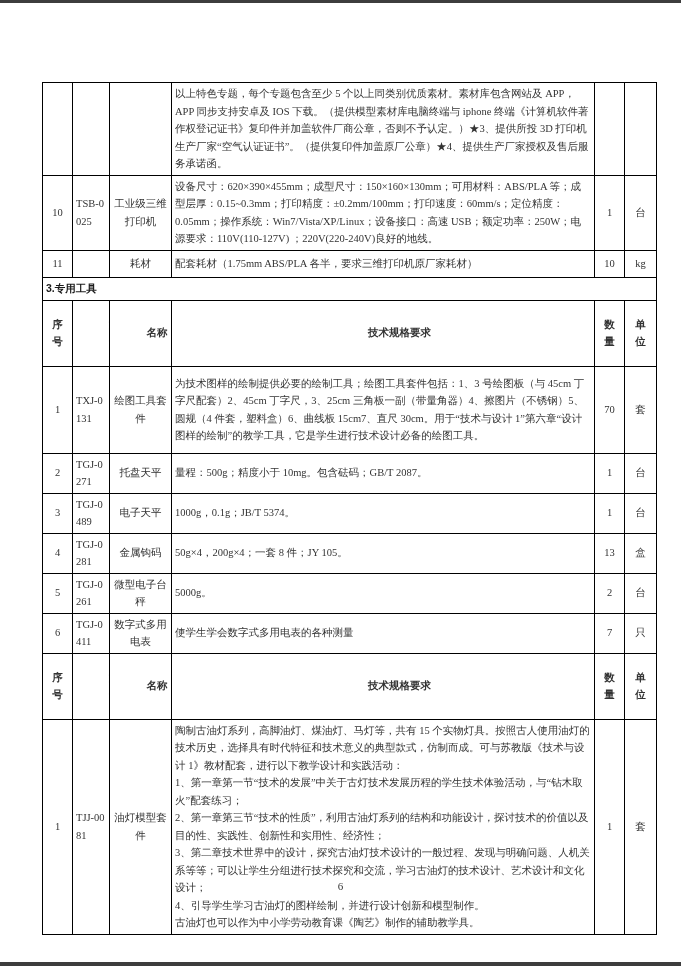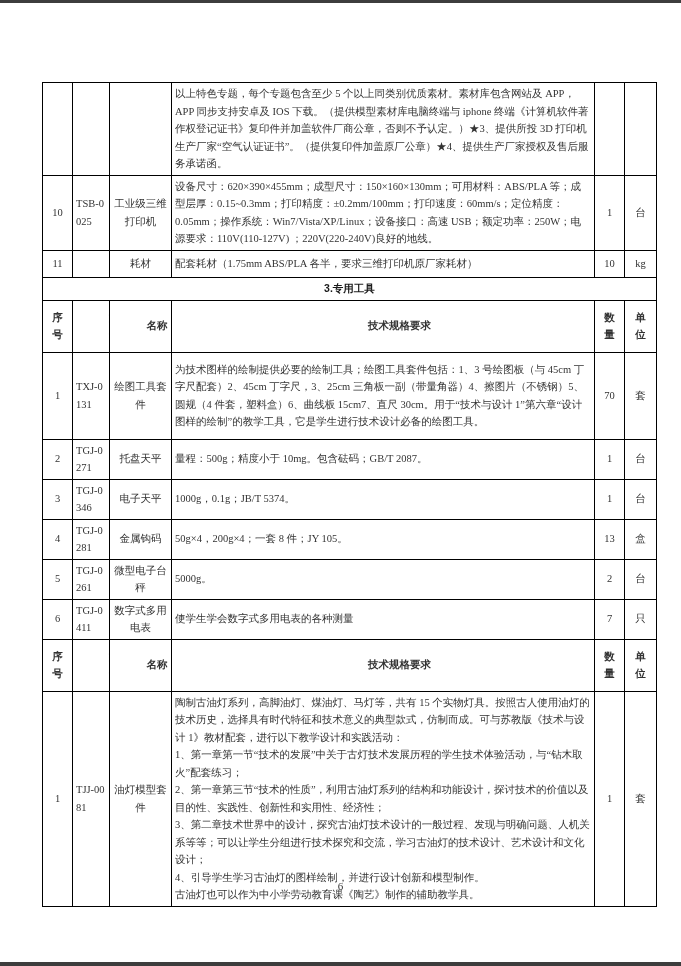--- a/index.html
+++ b/index.html
@@ -23,30 +23,30 @@
   }
   td.c-center{text-align:center;}
   td.c-model{word-break:break-all;}
   td.c-spec{text-align:left;padding:3px 6px;white-space:pre-wrap;}
   tr.hdr td{
     font-weight:bold;text-align:center;
     font-family:"Liberation Sans","DejaVu Sans",sans-serif;
     font-size:10.5px;
     padding-left:36px;
   }
-  tr.hdr td.narrow{padding:8px 9px;word-break:break-all;text-align:center;}
+  tr.hdr td.narrow{padding:15px 9px;word-break:break-all;text-align:center;}
   td.section-title{
     font-family:"Liberation Sans","DejaVu Sans",sans-serif;
     font-weight:bold;font-size:13px;color:#1a1a1a;
     text-align:left;padding:6px 4px 5px 4px;
   }
   tr.rh-cont td{height:84px;}
   tr.rh-r10 td{height:66px;}
   tr.rh-1line td{height:22px;}
-  tr.rh-sec td{height:18px;text-align:center;}
+  tr.rh-sec td{height:18px;}
   tr.rh-hdr td{height:30px;}
   tr.rh-big td{height:82px;}
   tr.rh-mid td{height:30px;}
   tr.rh-huge td{height:205px;}
 
   .page-number{
     position:absolute;left:0;right:0;top:880px;
     text-align:center;font-size:11px;color:#333333;
   }
 </style>
@@ -115,21 +115,21 @@
     <tr class="rh-mid">
       <td class="c-center">2</td>
       <td class="c-model">TGJ-0271</td>
       <td class="c-center">托盘天平</td>
       <td class="c-spec">量程：500g；精度小于 10mg。包含砝码；GB/T 2087。</td>
       <td class="c-center">1</td>
       <td class="c-center">台</td>
     </tr>
     <tr class="rh-mid">
       <td class="c-center">3</td>
-      <td class="c-model">TGJ-0346</td>
+      <td class="c-model">TGJ-0489</td>
       <td class="c-center">电子天平</td>
       <td class="c-spec">1000g，0.1g；JB/T 5374。</td>
       <td class="c-center">1</td>
       <td class="c-center">台</td>
     </tr>
     <tr class="rh-mid">
       <td class="c-center">4</td>
       <td class="c-model">TGJ-0281</td>
       <td class="c-center">金属钩码</td>
       <td class="c-spec">50g×4，200g×4；一套 8 件；JY 105。</td>

